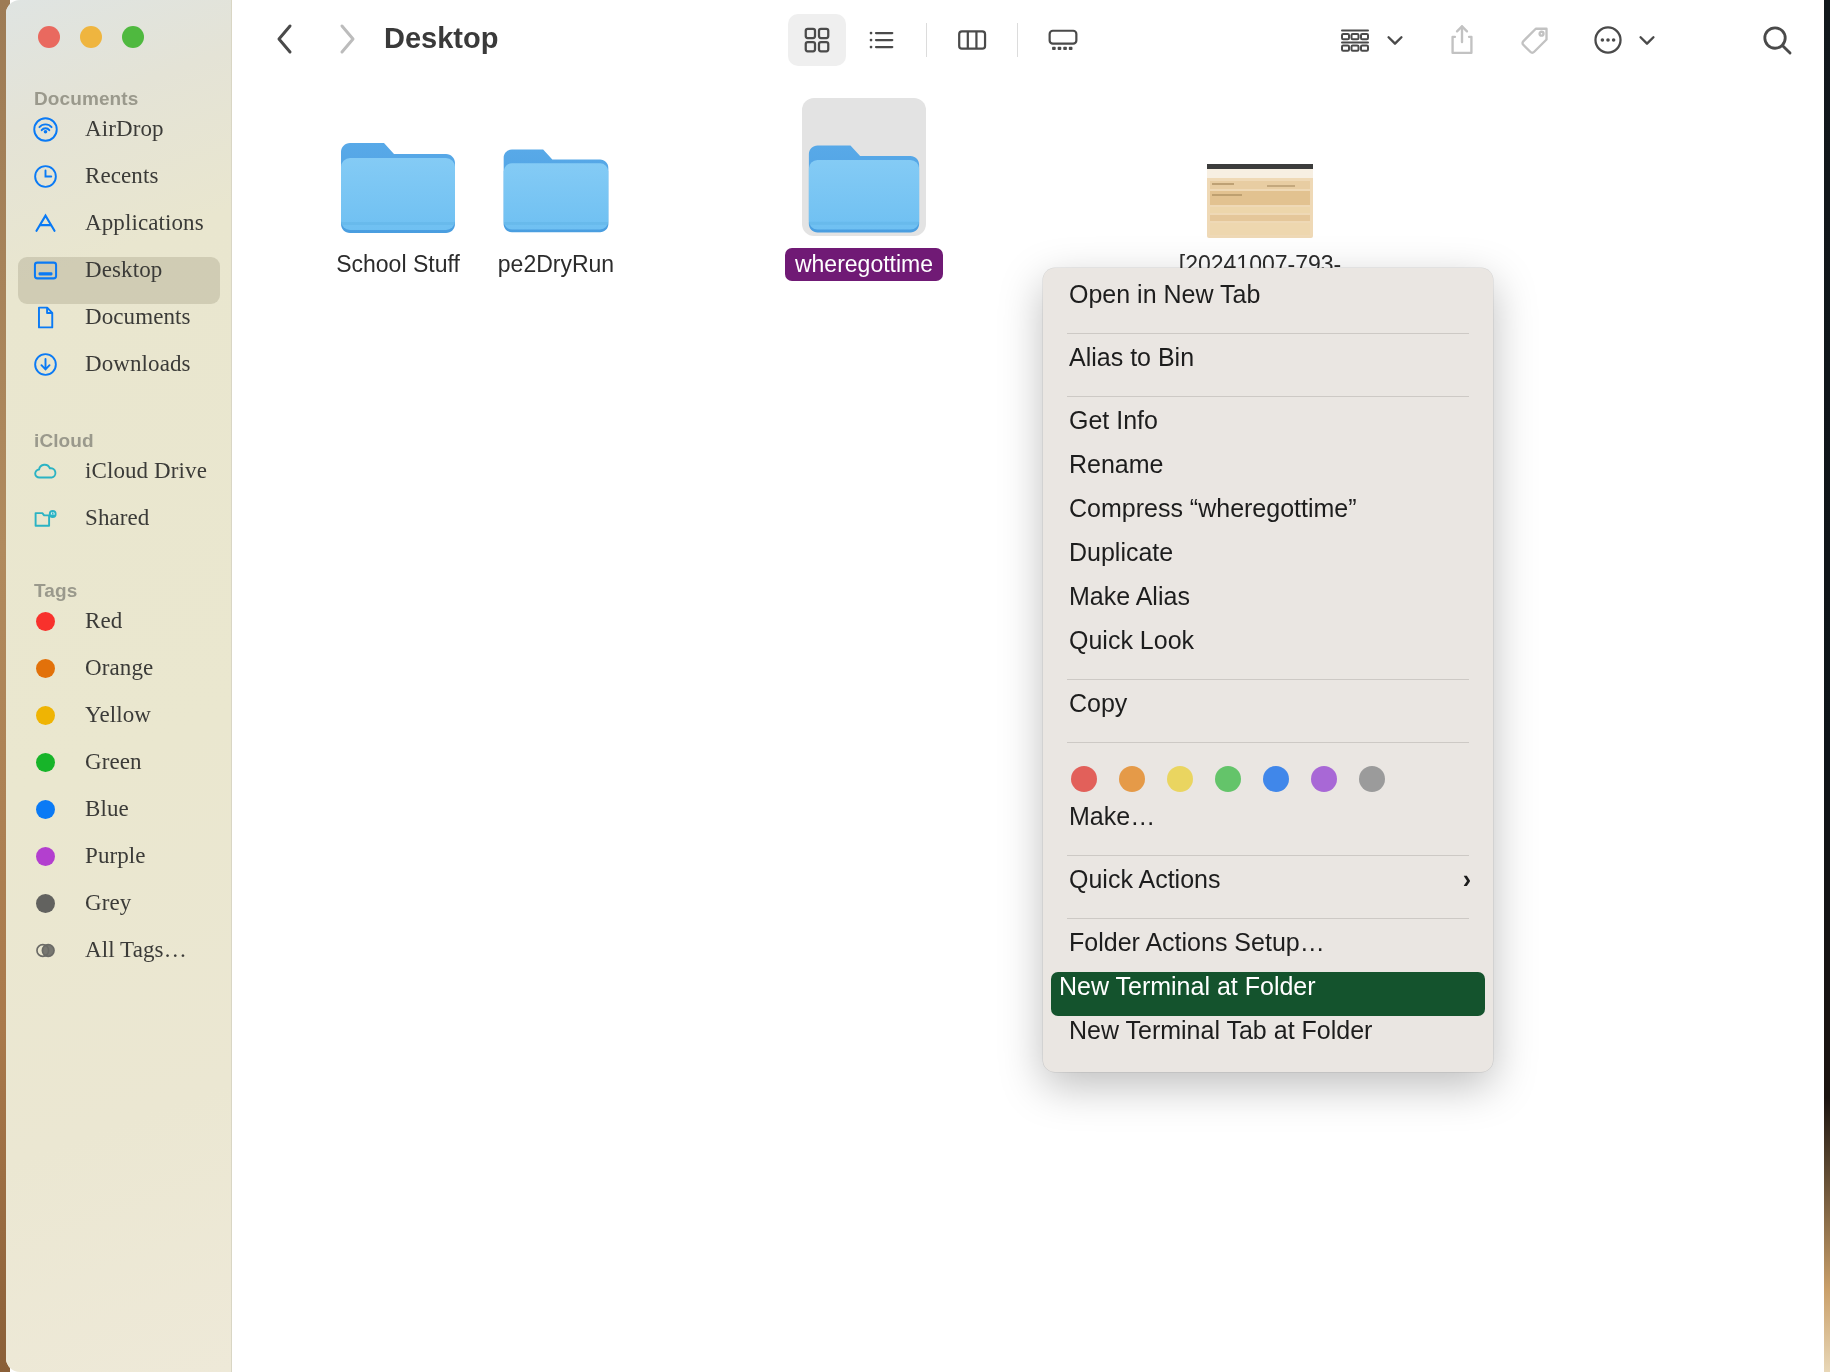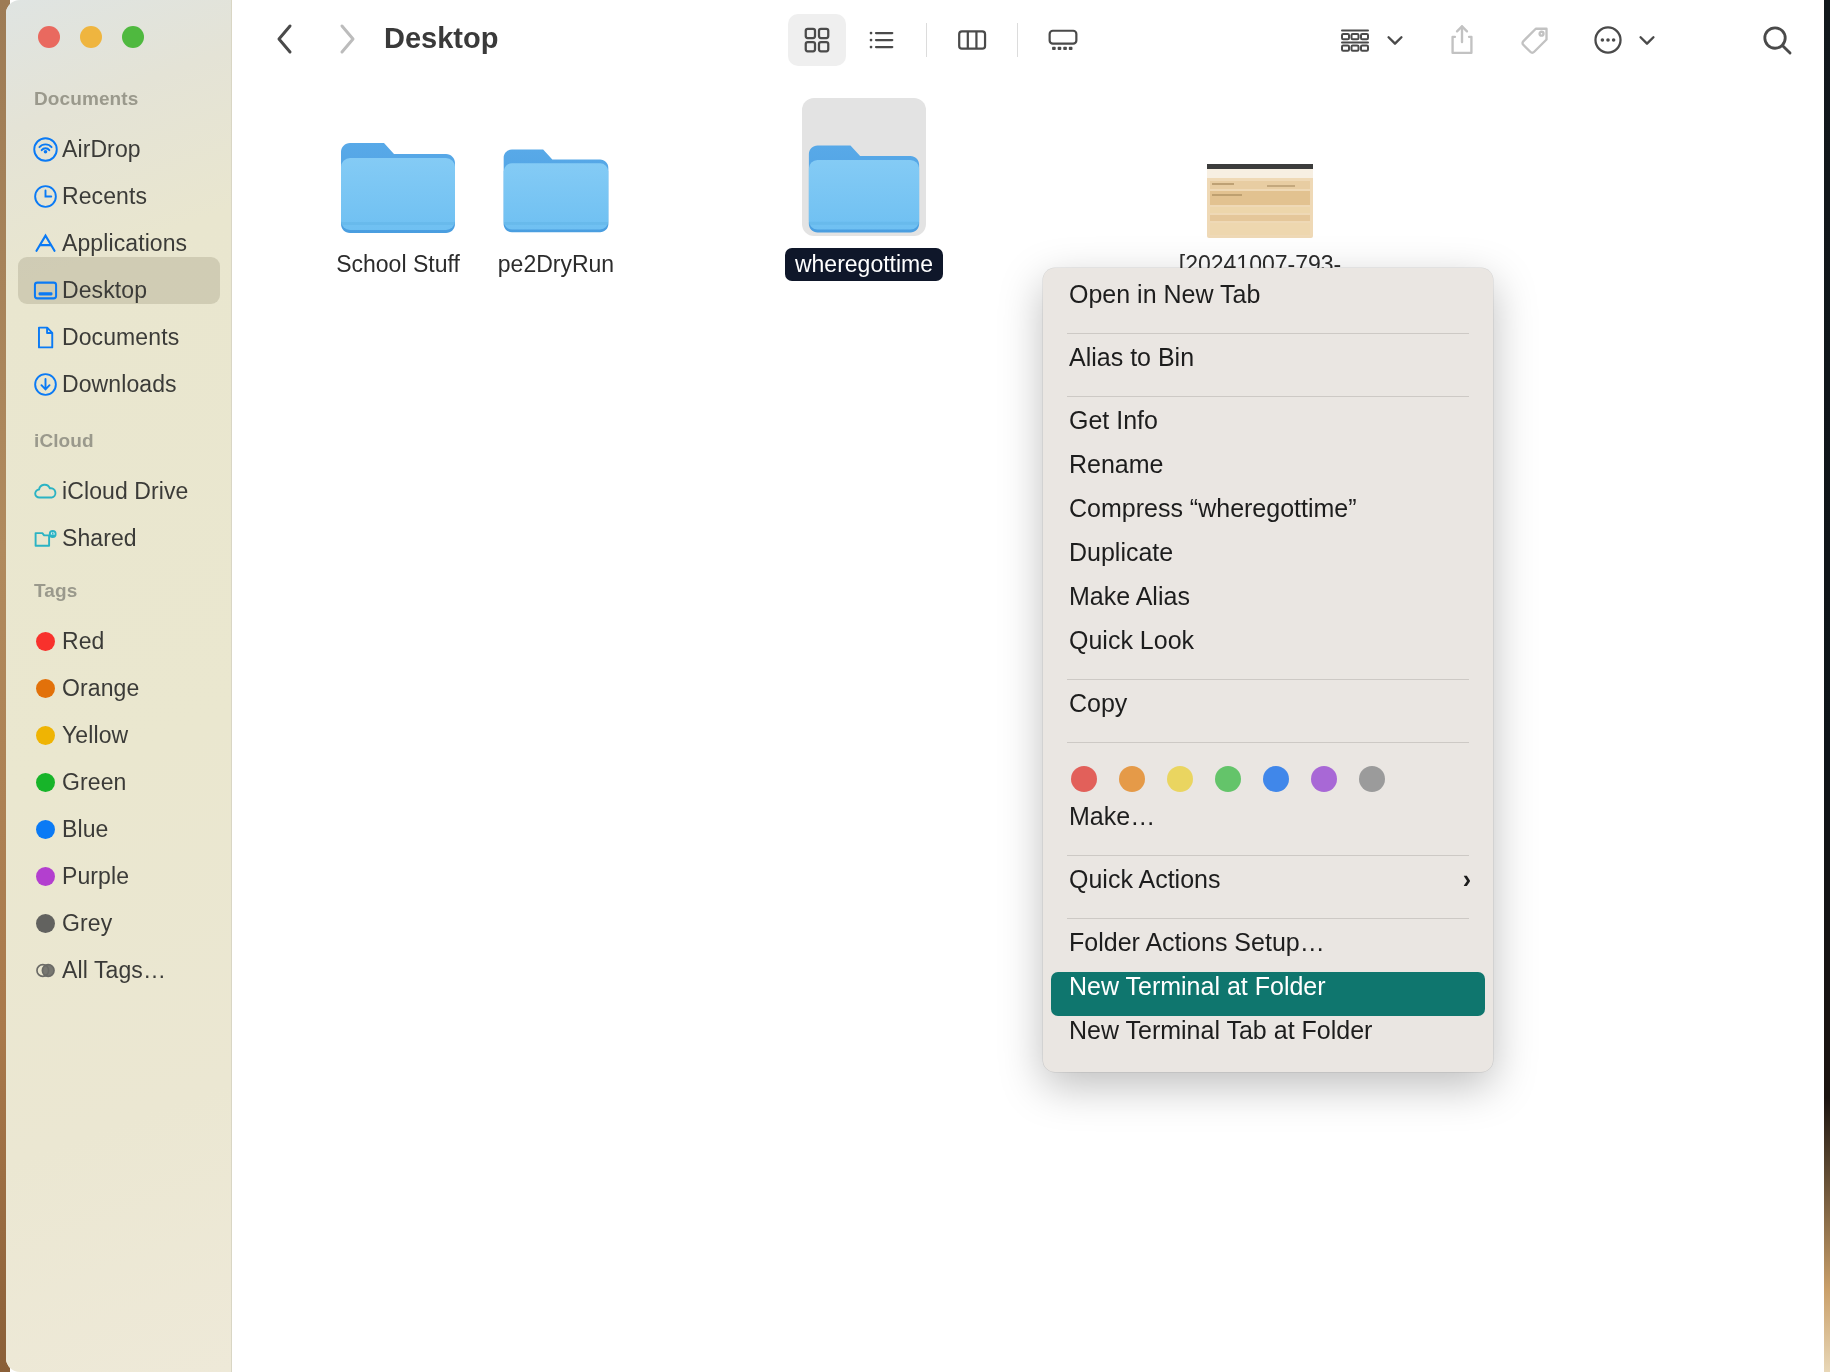--- a/index.html
+++ b/index.html
@@ -24,22 +24,22 @@
   
   .sidebar { position:absolute; left:0; top:0; width:226px; height:1372px;
              background:linear-gradient(160deg,#dfe4e2 0%,#e4e3d6 9%,#e9e6cf 20%,#eae7cf 55%,#ebe7d2 80%,#eee9d8 100%);
              border-right:1px solid #d9d6c4; }
   .sb-traffic { position:absolute; left:32px; top:26px; display:flex; gap:20px; }
   .dot { width:22px; height:22px; border-radius:50%; }
   .dot.red{ background:#e9695f; } .dot.yellow{ background:#efb53f; } .dot.green{ background:#4fb93f; }
 
   .sb-section { position:absolute; left:0; width:226px; }
   .sb-head { font-size:19px; font-weight:700; color:#9a998c; padding:0 0 0 28px; margin-bottom:6px; letter-spacing:.1px; }
-  .sb-row { display:flex; align-items:flex-end; height:47px; margin:0 12px; padding-left:14px;
-            border-radius:9px; gap:3px; }
+  .sb-row { display:flex; align-items:flex-start; height:47px; margin:0 12px; padding-left:14px;
+            border-radius:9px; gap:26px;font-family:Liberation Serif, serif; }
   .sb-row.active { background:rgba(120,115,85,.22); }
   .sb-ico { width:27px; height:27px; display:flex; align-items:center; justify-content:center; flex:0 0 27px; }
   .sb-ico svg { display:block; }
   .sb-label { font-size:23px; color:#3b3b38; letter-spacing:.1px; }
   .tagdot { width:19px; height:19px; border-radius:50%; display:block; margin:0 auto; }
 
   
   .toolbar { position:absolute; left:226px; top:0; width:1592px; height:80px; background:#ffffff; }
   .tb-nav { position:absolute; left:40px; top:18px; display:flex; gap:36px; align-items:center; }
   .chev { width:26px; height:42px; }
@@ -54,30 +54,30 @@
   .tb-ibtn { height:52px; display:flex; align-items:center; justify-content:center; padding:0 6px; }
   .tb-gap { width:28px; }
 
   
   .content { position:absolute; left:226px; top:80px; width:1592px; height:1292px; background:#fff; }
   .grid-item { position:absolute; width:196px; text-align:center; }
   .gi-iconwrap { width:196px; height:140px; display:flex; align-items:flex-end; justify-content:center; }
   .gi-selbg { position:absolute; border-radius:12px; background:#e3e3e3; }
   .gi-name { margin-top:10px; font-size:23px; color:#2c2c2c; line-height:1.28; display:inline-block;
              padding:2px 10px; border-radius:7px; }
-  .gi-name.selected { background:#0f172a; color:#fff; }
+  .gi-name.selected { background:#701a75; color:#fff; }
 
   
   .ctxmenu { position:absolute; left:1037px; top:268px; width:450px;
              background:#eae6e2; border-radius:12px;
              box-shadow:0 14px 44px rgba(0,0,0,.26), 0 0 0 .5px rgba(0,0,0,.12);
              padding:12px 0 12px 0; }
   .ci { height:44px; display:flex; align-items:flex-start; padding:0 22px 0 26px;
         font-size:25px; color:#1d1d1d; white-space:nowrap; }
-  .ci.highlight { background:#0f766e; color:#fff; margin:0 8px; border-radius:7px; padding-left:18px; }
+  .ci.highlight { background:#14532d; color:#fff; margin:0 8px; border-radius:7px; padding-left:8px; }
   .ci .arrow { margin-left:auto; font-size:25px; font-weight:600; }
   .ci-sep { height:1px; background:#cdc9c5; margin:9px 24px; }
   .ci-tags { display:flex; gap:22px; padding:14px 26px 10px 28px; }
   .ctag { width:26px; height:26px; border-radius:50%; }
 </style>
 </head>
 <body>
 
 <div id="root">
 

